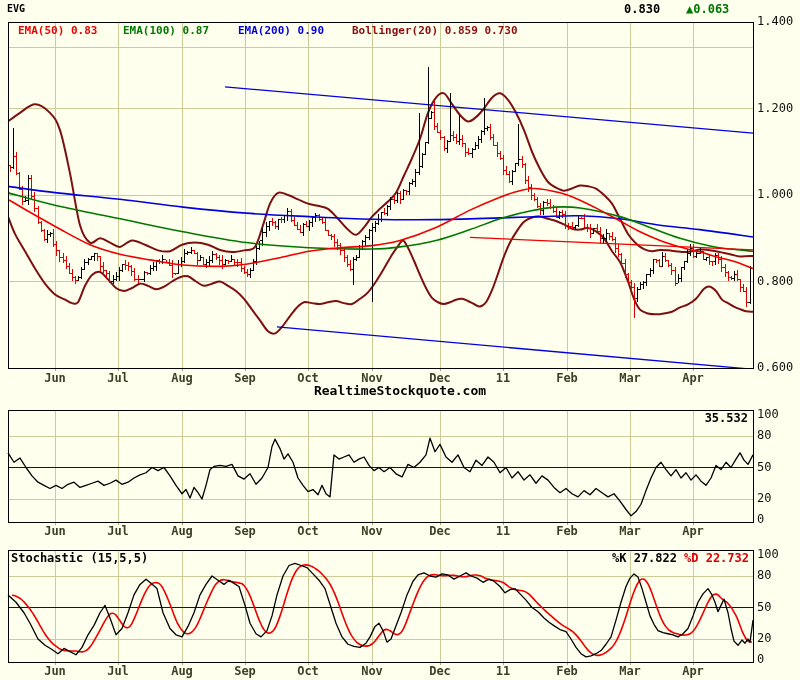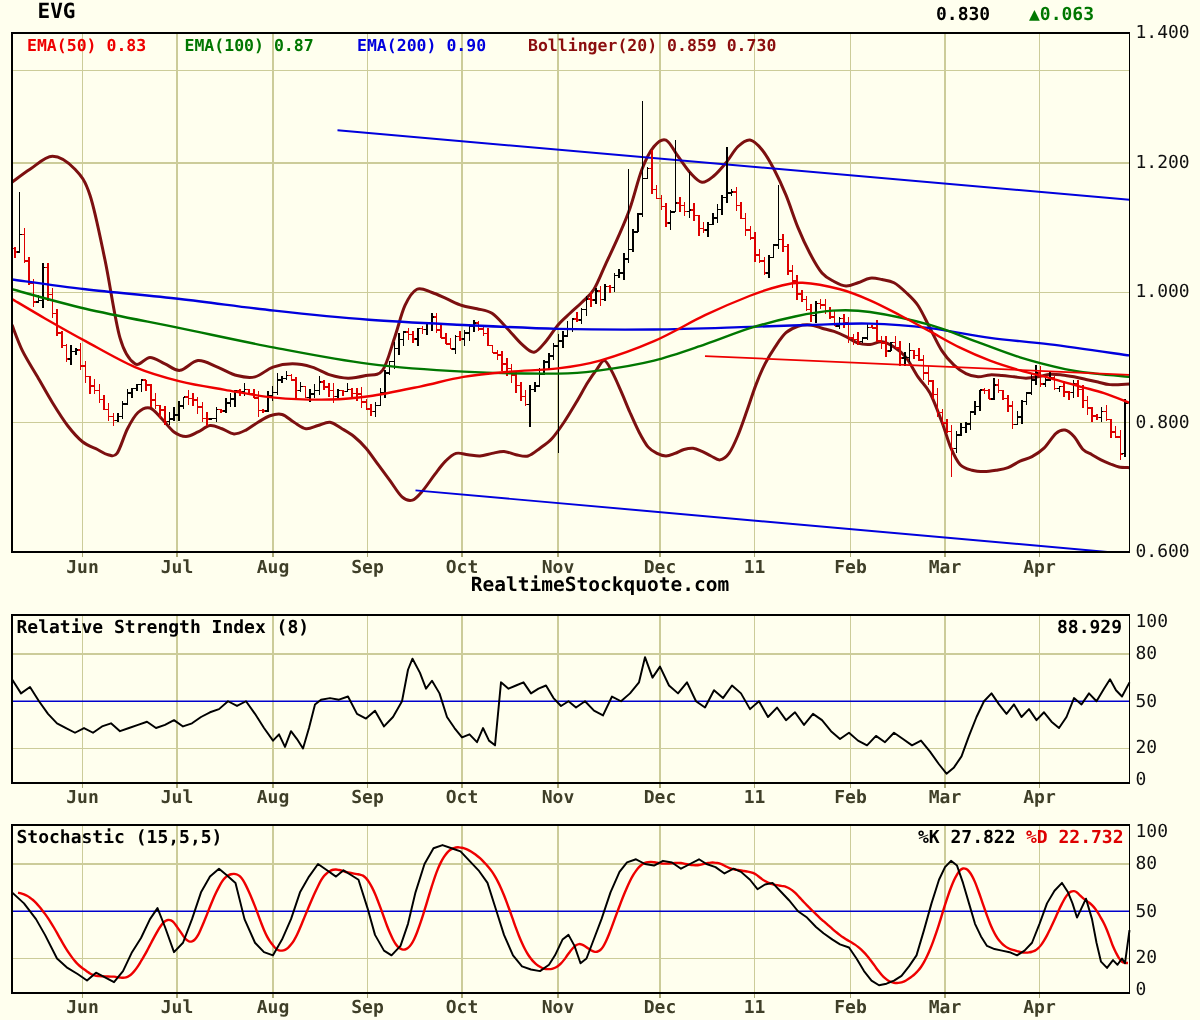--- a/index.html
+++ b/index.html
@@ -1,21 +1,21 @@
 <!DOCTYPE html>
 <html><head>
 <meta charset="utf-8">
 <style>
   html,body{margin:0;padding:0;background:#ffffee;}
   .screen{position:relative;width:800px;height:680px;background:#ffffee;overflow:hidden;
           font-family:"DejaVu Sans Mono","Liberation Mono",monospace;}
   svg{position:absolute;left:0;top:0;}
   .t{position:absolute;font:bold 12px "DejaVu Sans Mono","Liberation Mono",monospace;
      color:#000;white-space:pre;line-height:13px;}
-  .title{left:25px;top:2px;font-size:14px;}
+  .title{left:7px;top:2px;font-size:10px;}
   .last{left:624px;top:3px;}
   .change{left:686px;top:3px;color:#007700;}
   .rsi-label{left:11px;top:412px;}
   .rsi-value{left:680px;top:412px;width:68px;text-align:right;}
   .sto-label{left:11px;top:552px;}
   .k-value{left:612px;top:552px;}
   .d-value{left:684px;top:552px;color:#dd0000;}
   .watermark{left:0;top:384px;width:800px;text-align:center;font-size:13px;}
   .legend-item{position:absolute;top:24px;font:bold 11px "DejaVu Sans Mono","Liberation Mono",monospace;white-space:pre;}
   .month{position:absolute;width:46px;text-align:center;font:bold 12px "DejaVu Sans Mono","Liberation Mono",monospace;color:#3f3f28;}
@@ -1319,22 +1319,21 @@
   <div class="t last">0.830</div>
   <div class="t change">▲0.063</div>
 
   <div id="legend">
       <div class="legend-item" style="left: 18px; color: rgb(238, 0, 0);">EMA(50) 0.83</div>
       <div class="legend-item" style="left: 123px; color: rgb(0, 119, 0);">EMA(100) 0.87</div>
       <div class="legend-item" style="left: 238px; color: rgb(0, 0, 221);">EMA(200) 0.90</div>
       <div class="legend-item" style="left: 352px; color: rgb(139, 14, 14);">Bollinger(20) 0.859 0.730</div>
     </div>
 
-  <div class="t rsi-label">Relative Strength Index (8)</div>
-  <div class="t rsi-value">88.929</div>
+  <div class="t rsi-value">35.532</div>
 
   <div class="t sto-label">Stochastic (15,5,5)</div>
   <div class="t k-value">%K 27.822</div>
   <div class="t d-value">%D 22.732</div>
 
   <div class="t watermark">RealtimeStockquote.com</div>
 
   <div id="labels">
       <div class="month" style="left: 32px; top: 371px;">Jun</div>
       <div class="month" style="left: 95px; top: 371px;">Jul</div>

